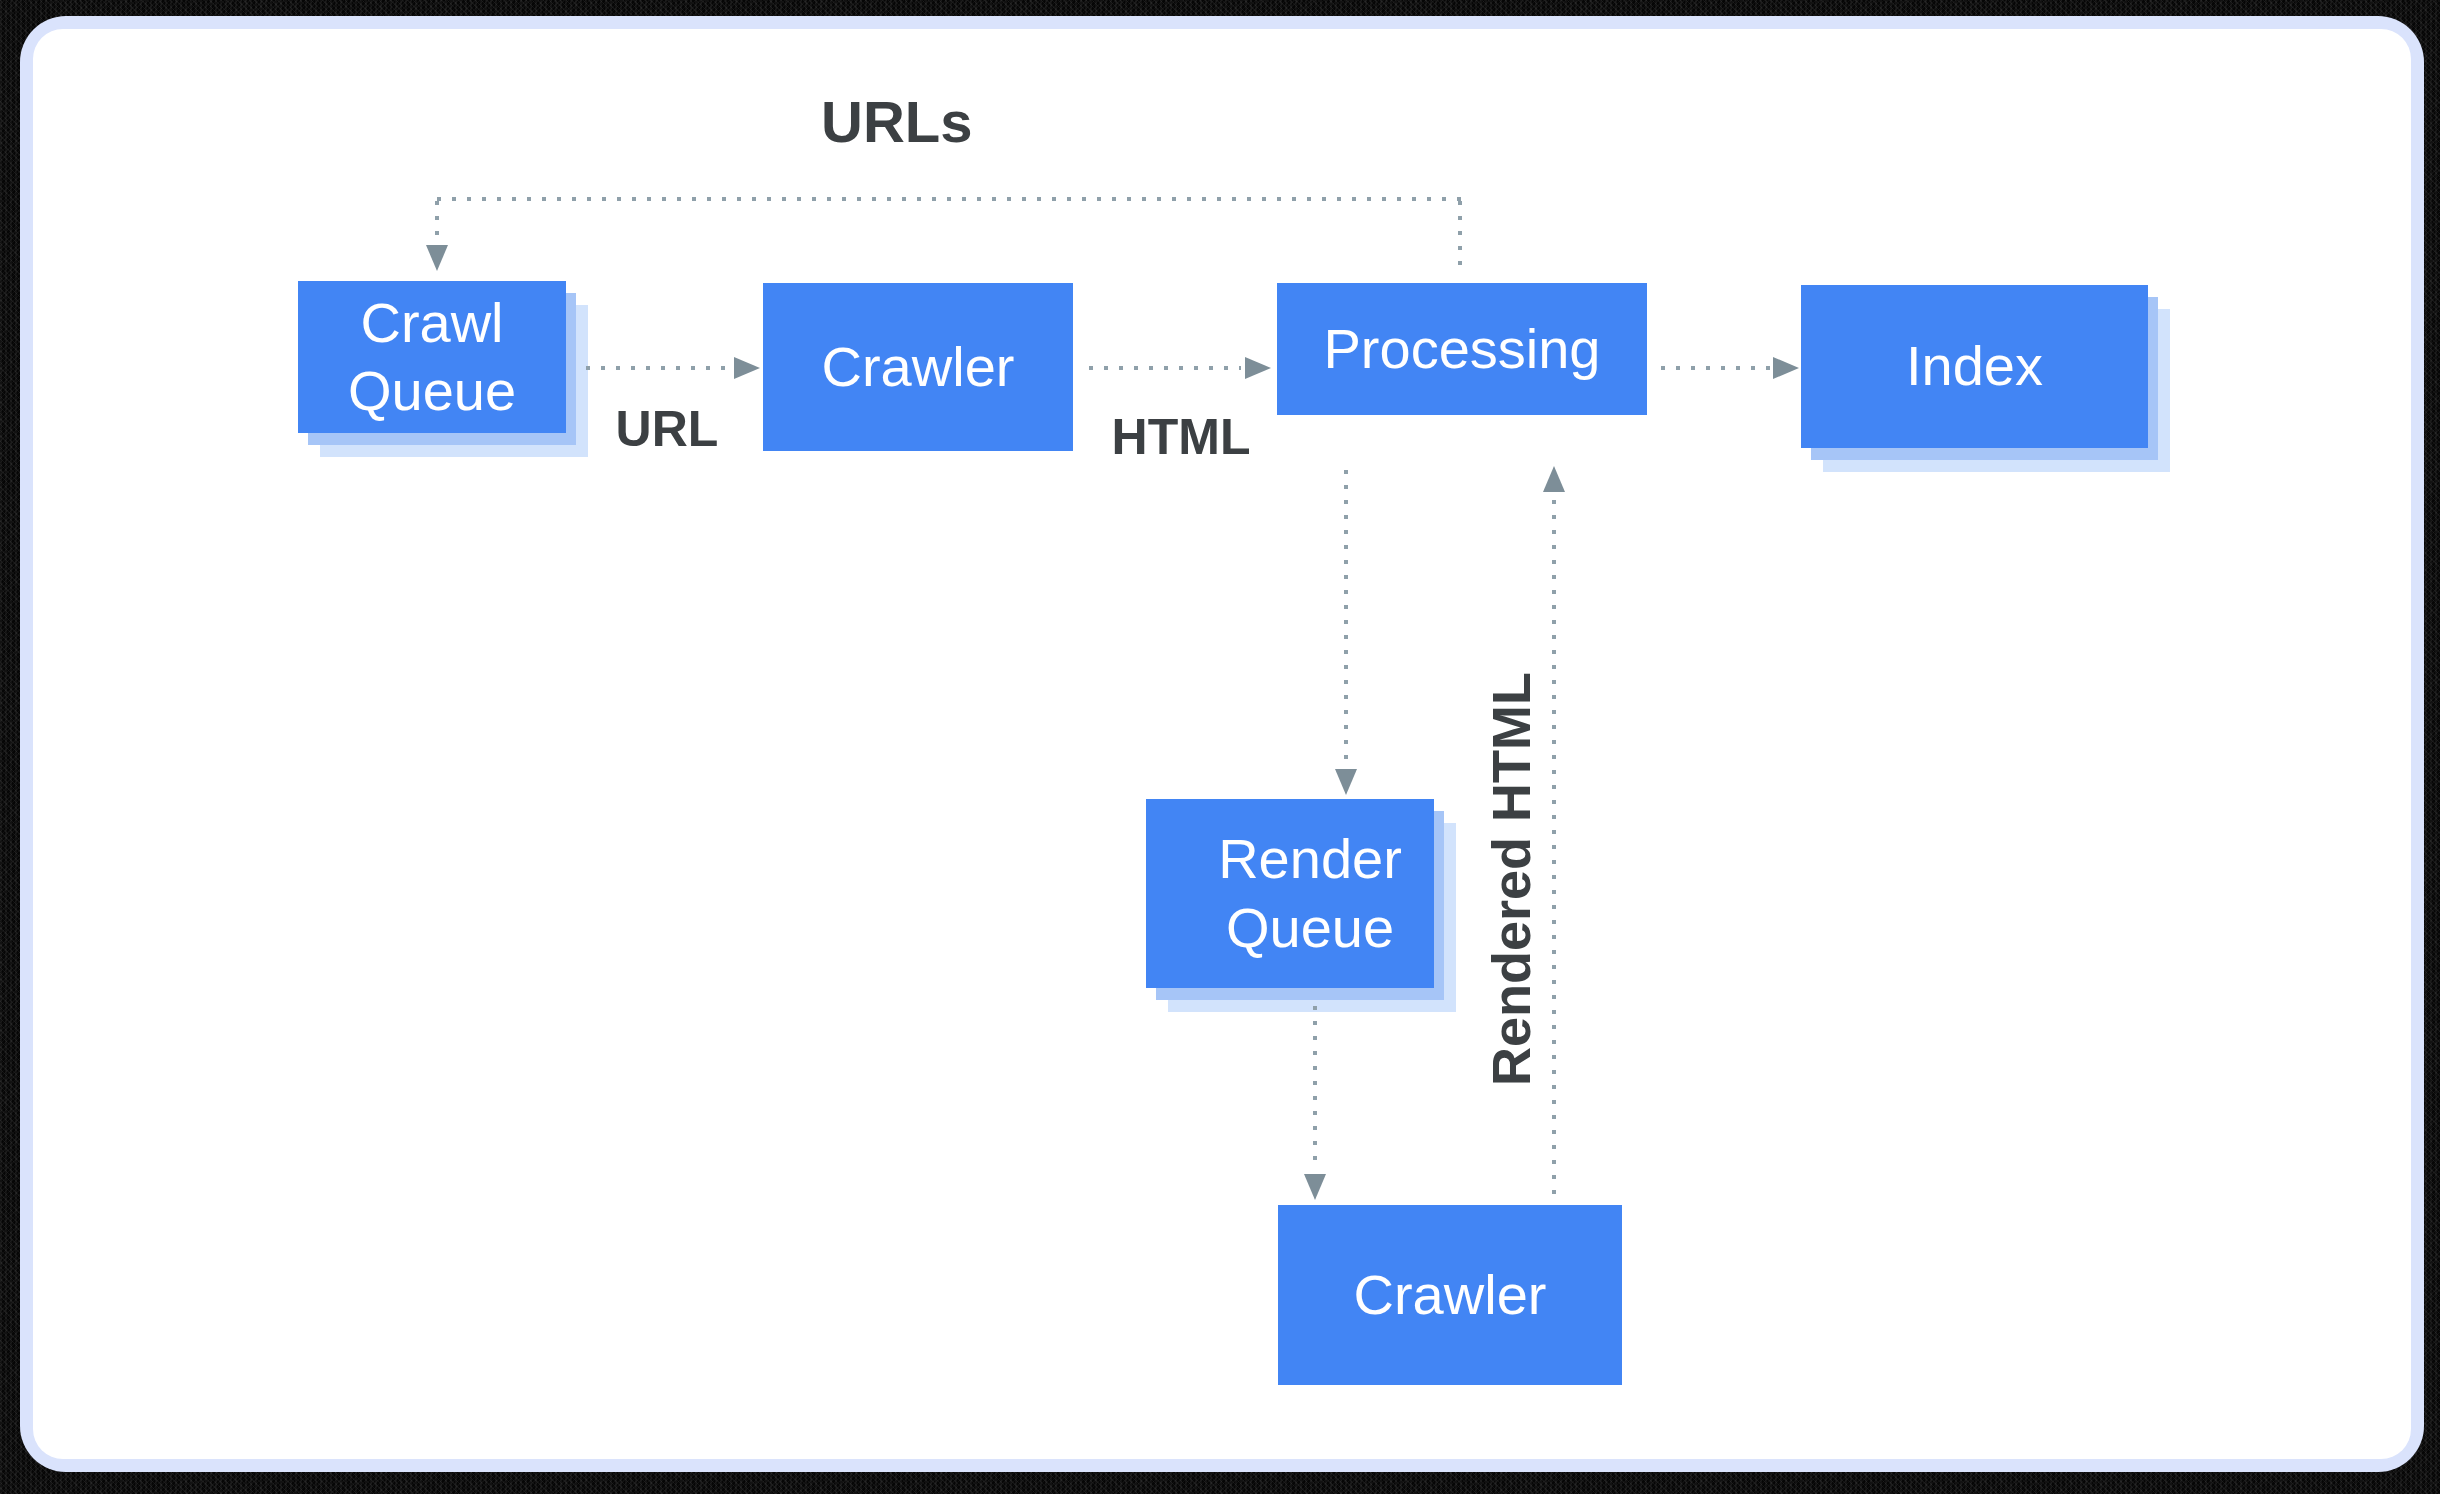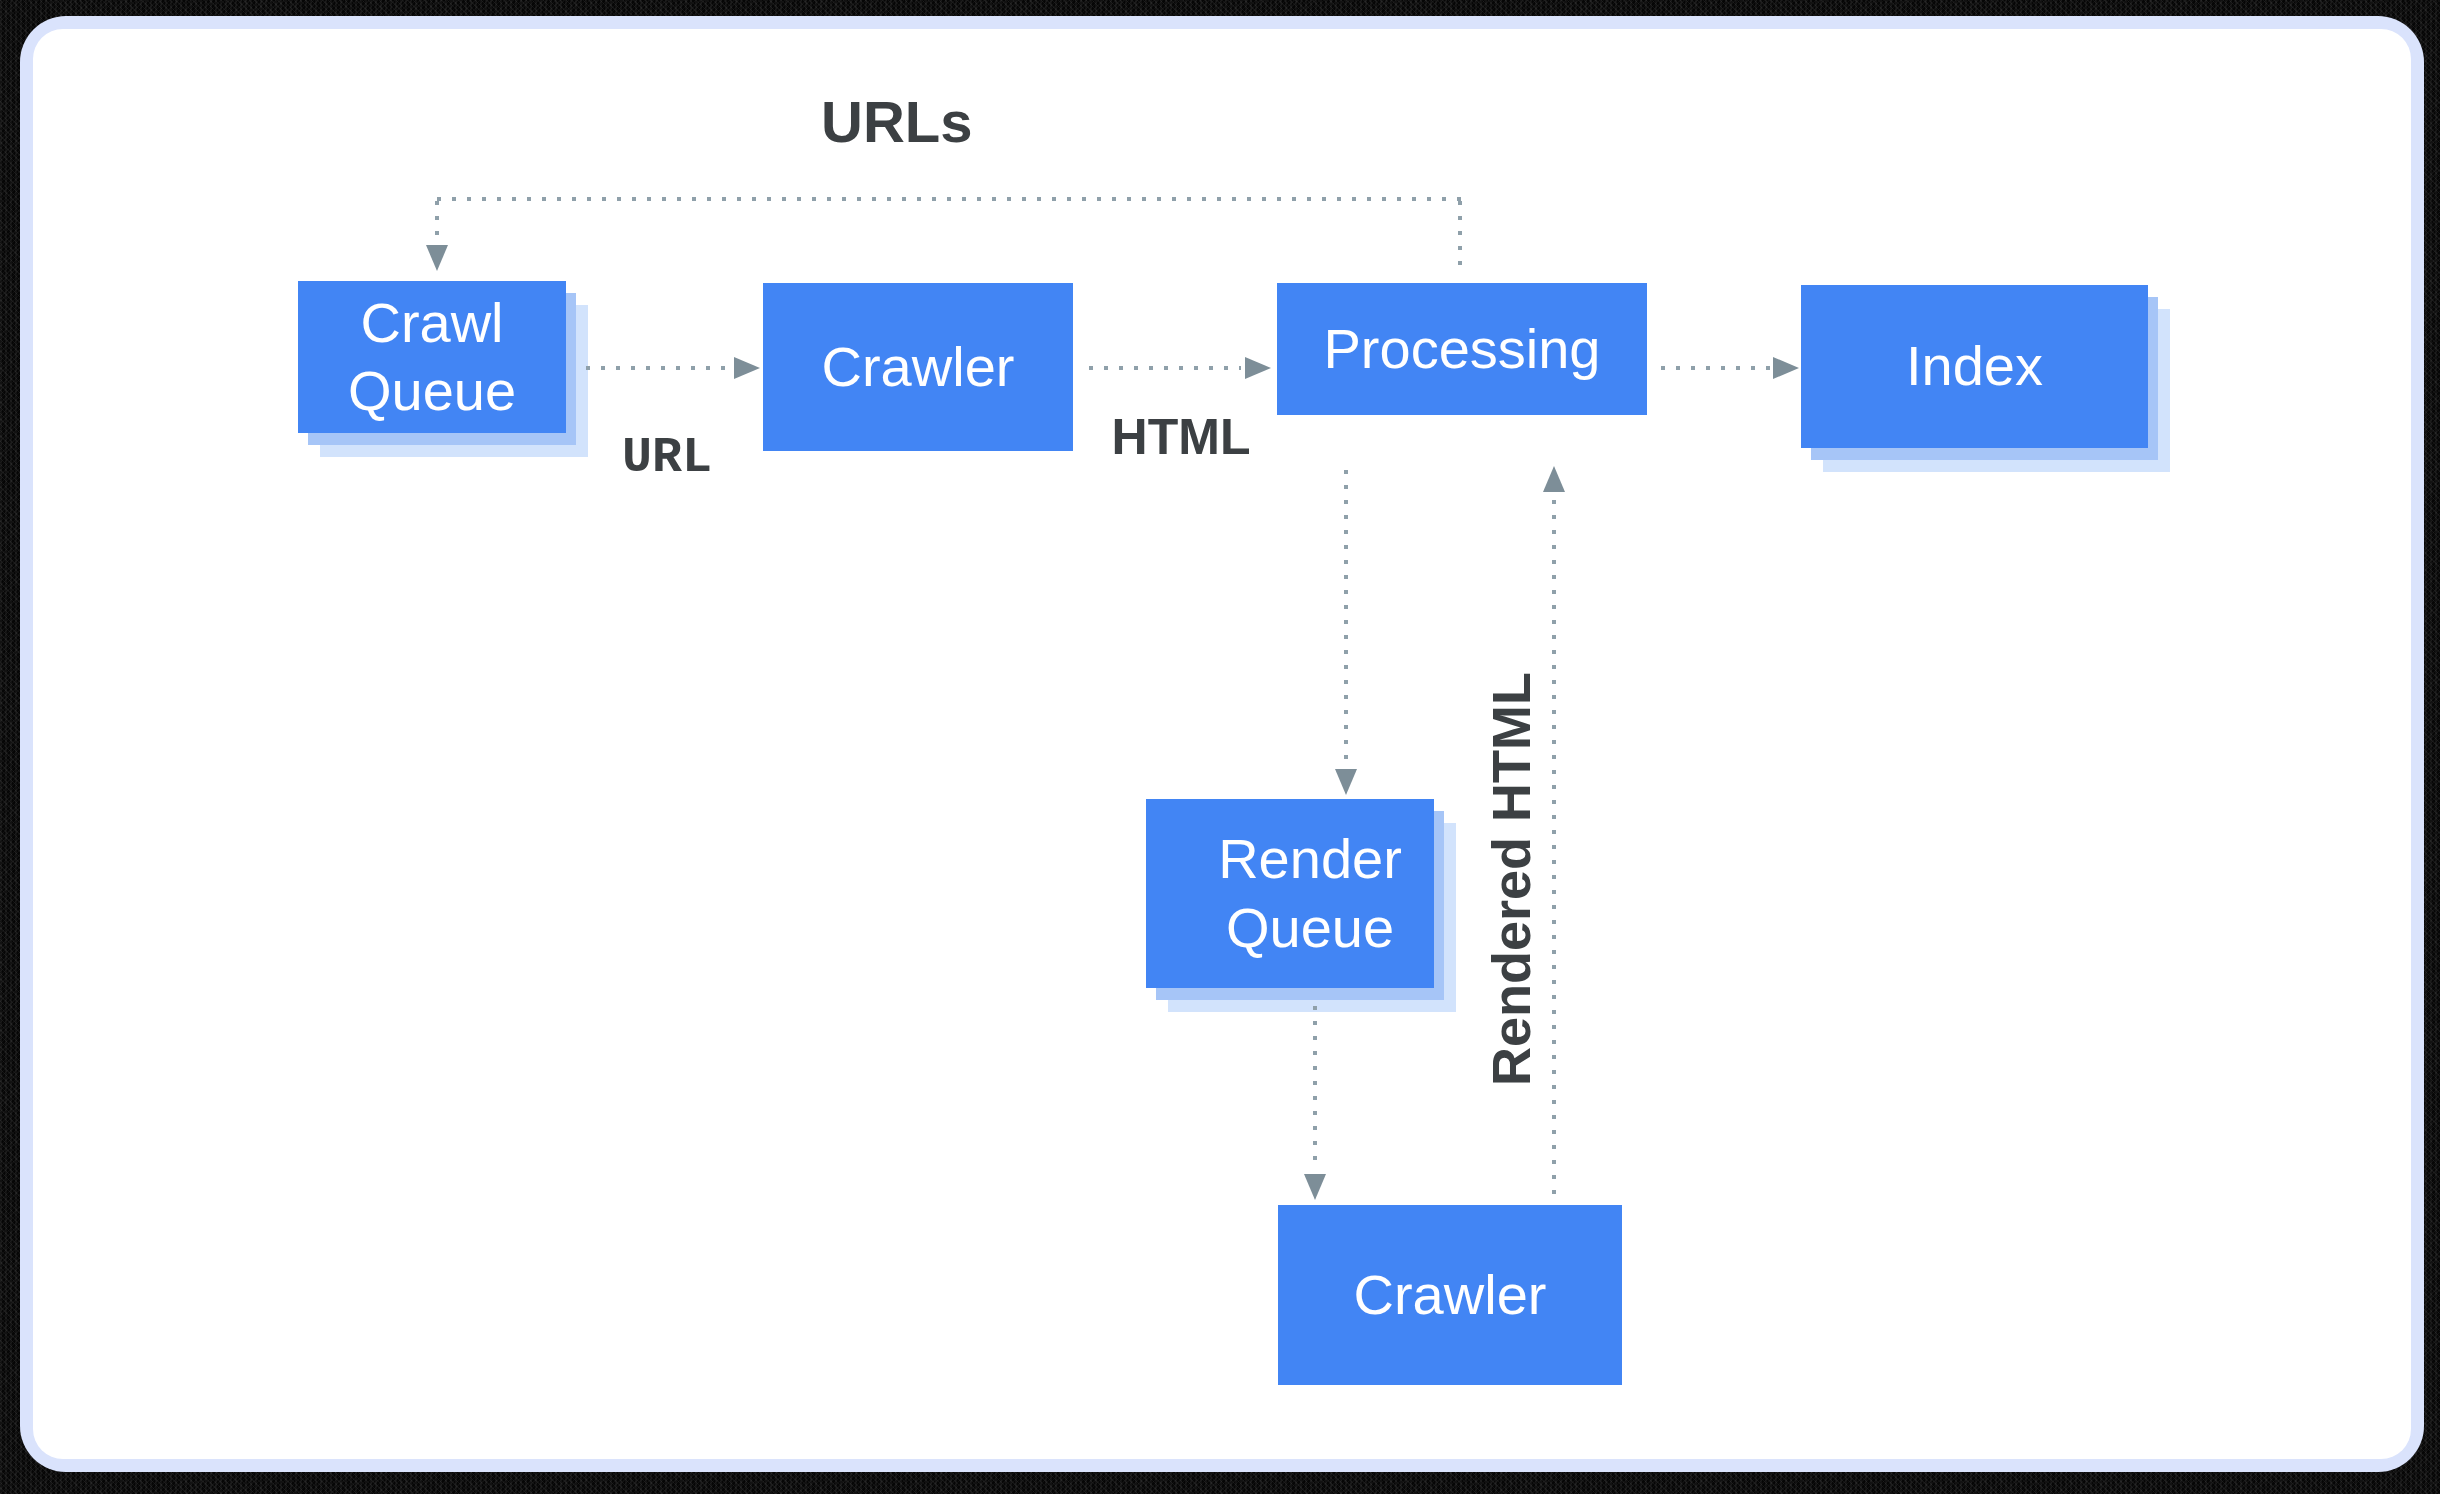--- a/index.html
+++ b/index.html
@@ -96,21 +96,21 @@
   </div>
   <div class="node" style="left:1277px;top:283px;width:370px;height:132px;">
     <span>Processing</span>
   </div>
   <div class="node shadowed" style="left:1801px;top:285px;width:347px;height:163px;">
     <span>Index</span>
   </div>
 
   <div class="h-dots" style="left:586px;top:366px;width:146px;"></div>
   <div class="arrow arrow-right" style="left:734px;top:357px;"></div>
-  <div class="edge-label center" style="left:600px;top:429px;width:134px;font-family:Liberation Mono, monospace;">URL</div>
+  <div class="edge-label center" style="left:600px;top:400px;width:134px;">URL</div>
 
   <div class="h-dots" style="left:1089px;top:366px;width:152px;"></div>
   <div class="arrow arrow-right" style="left:1245px;top:357px;"></div>
   <div class="edge-label center" style="left:1103px;top:408px;width:156px;">HTML</div>
 
   <div class="h-dots" style="left:1661px;top:366px;width:110px;"></div>
   <div class="arrow arrow-right" style="left:1773px;top:357px;"></div>
 
   <div class="v-dots" style="left:1344px;top:470px;height:296px;"></div>
   <div class="arrow arrow-down" style="left:1335px;top:769px;"></div>

